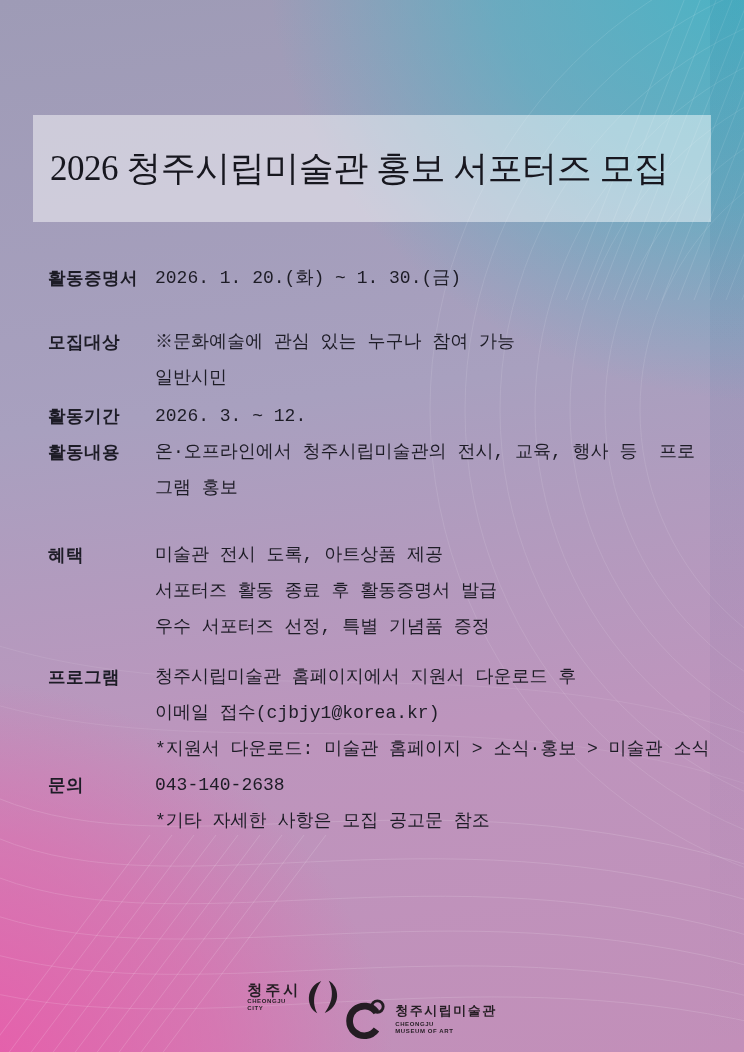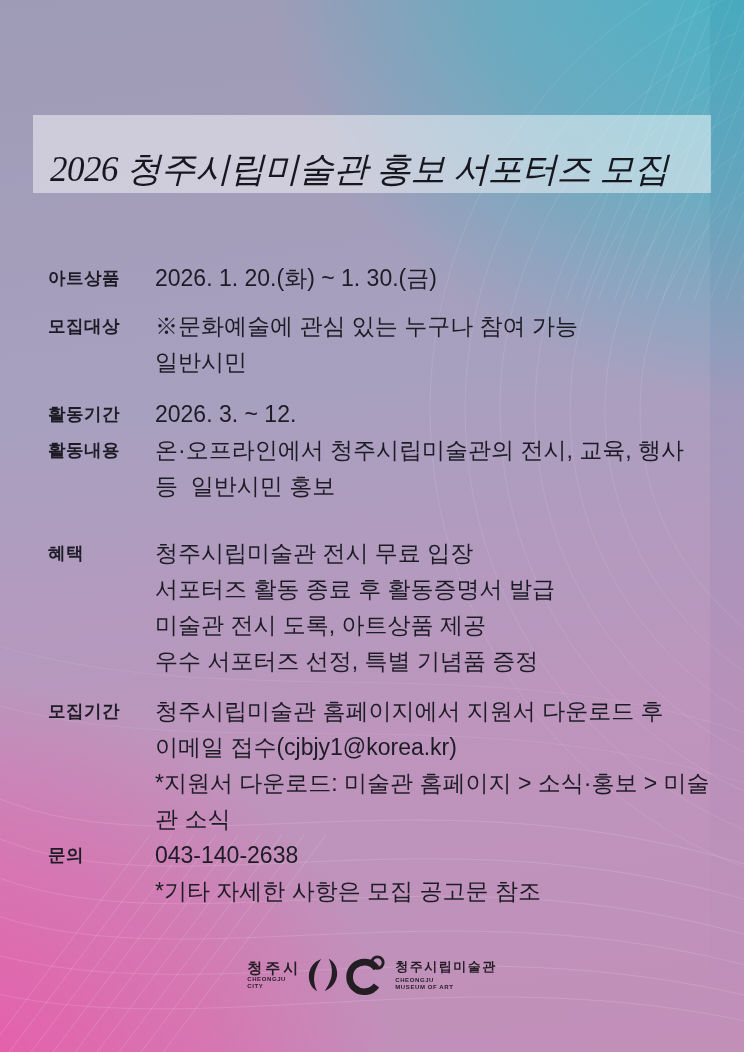--- a/index.html
+++ b/index.html
@@ -13,23 +13,23 @@
       radial-gradient(100% 62% at 104% -4%, rgba(64,182,198,0.95) 0%, rgba(64,182,198,0.55) 38%, rgba(64,182,198,0) 68%),
       radial-gradient(85% 55% at -8% 104%, rgba(236,86,168,0.95) 0%, rgba(233,95,170,0.5) 45%, rgba(233,95,170,0) 72%),
       linear-gradient(173deg,#9e9bb6 0%, #a8a0bf 38%, #bd95bd 68%, #c28fb9 100%);
   }
   .deco{position:absolute;left:0;top:0;z-index:0;pointer-events:none;}
   .edge-band{
     position:absolute;right:0;top:0;width:34px;height:100%;z-index:0;
     background:linear-gradient(180deg, rgba(30,110,150,0.12), rgba(70,80,140,0.07) 55%, rgba(150,80,140,0));
   }
   .banner{
-    position:absolute;left:33px;top:115px;width:678px;height:78px;z-index:1;
+    position:absolute;left:33px;top:115px;width:678px;height:107px;z-index:1;
     background:rgba(255,255,255,0.48);
-    display:flex;align-items:flex-end;font-style:italic;
+    display:flex;align-items:center;
   }
   .banner h1{
     margin:0;padding:0 0 0 17px;
     font-family:"Liberation Serif",serif;
     font-weight:500;
     font-size:35px;
     letter-spacing:-0.5px;
     color:#17171f;
     white-space:nowrap;
   }
@@ -40,35 +40,35 @@
   .row .label{
     flex:0 0 107px;
     font-weight:bold;
     font-size:17.5px;
     line-height:36px;
     letter-spacing:0.5px;
   }
   .row .value{flex:1;max-width:556px;}
   .row .value p{
     margin:0;
-    font-family:Liberation Sans, sans-serif;
-    font-size:23px;
+    font-family:Liberation Mono, monospace;
+    font-size:18px;
     line-height:36px;
     white-space:pre-wrap;
   }
   .logos{
     position:absolute;left:0;top:953px;width:100%;z-index:1;
     display:flex;justify-content:center;align-items:center;gap:5px;
     color:#241d23;
   }
   .city-logo{display:flex;align-items:center;gap:7px;}
   .city-text{text-align:left;}
   .city-kr{font-size:15px;font-weight:bold;letter-spacing:3px;line-height:16px;}
   .tiny{font-size:6px;font-weight:bold;letter-spacing:0.6px;line-height:7px;}
-  .museum-logo{display:flex;align-items:center;gap:8px;}
+  .museum-logo{display:flex;align-items:center;gap:8px;margin-top:44px;}
   .museum-kr{font-size:13px;font-weight:bold;letter-spacing:1.5px;line-height:15px;margin-bottom:3px;}
   svg.logo-icon{display:block;}
 </style>
 </head>
 <body>
 
 <div class="poster">
 
   <svg class="deco" width="744" height="1052" viewBox="0 0 744 1052" aria-hidden="true">
     <g stroke="#ffffff" fill="none" stroke-width="1">
@@ -127,60 +127,59 @@
   </svg>
   <div class="edge-band"></div>
 
   <div class="banner">
     <h1>2026 청주시립미술관 홍보 서포터즈 모집</h1>
   </div>
 
   <main class="content">
 
     <section class="row" style="margin-top:0">
-      <div class="label">아트상품</div>
+      <div class="label">활동증명서</div>
       <div class="value">
         <p>2026. 1. 20.(화) ~ 1. 30.(금)</p>
       </div>
     </section>
 
-    <section class="row" style="margin-top:12px">
+    <section class="row" style="margin-top:28px">
       <div class="label">모집대상</div>
       <div class="value">
         <p>※문화예술에 관심 있는 누구나 참여 가능</p>
         <p>일반시민</p>
       </div>
     </section>
 
-    <section class="row" style="margin-top:16px">
+    <section class="row" style="margin-top:2px">
       <div class="label">활동기간</div>
       <div class="value">
         <p>2026. 3. ~ 12.</p>
       </div>
     </section>
 
     <section class="row" style="">
       <div class="label">활동내용</div>
       <div class="value">
-        <p>온·오프라인에서 청주시립미술관의 전시, 교육, 행사 등  일반시민 홍보</p>
+        <p>온·오프라인에서 청주시립미술관의 전시, 교육, 행사 등  프로그램 홍보</p>
       </div>
     </section>
 
     <section class="row" style="margin-top:31px">
       <div class="label">혜택</div>
       <div class="value">
-        <p>청주시립미술관 전시 무료 입장</p>
+        <p>미술관 전시 도록, 아트상품 제공</p>
         <p>서포터즈 활동 종료 후 활동증명서 발급</p>
-        <p>미술관 전시 도록, 아트상품 제공</p>
         <p>우수 서포터즈 선정, 특별 기념품 증정</p>
       </div>
     </section>
 
     <section class="row" style="margin-top:14px">
-      <div class="label">모집기간</div>
+      <div class="label">프로그램</div>
       <div class="value">
         <p>청주시립미술관 홈페이지에서 지원서 다운로드 후</p>
         <p>이메일 접수(cjbjy1@korea.kr)</p>
         <p>*지원서 다운로드: 미술관 홈페이지 &gt; 소식·홍보 &gt; 미술관 소식</p>
       </div>
     </section>
 
     <section class="row" style="margin-top:0">
       <div class="label">문의</div>
       <div class="value">

